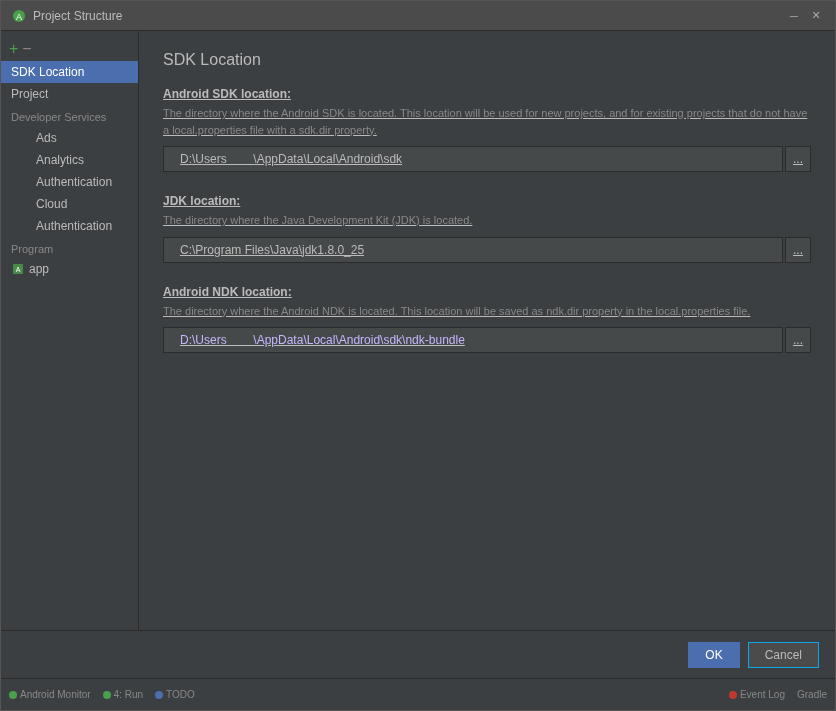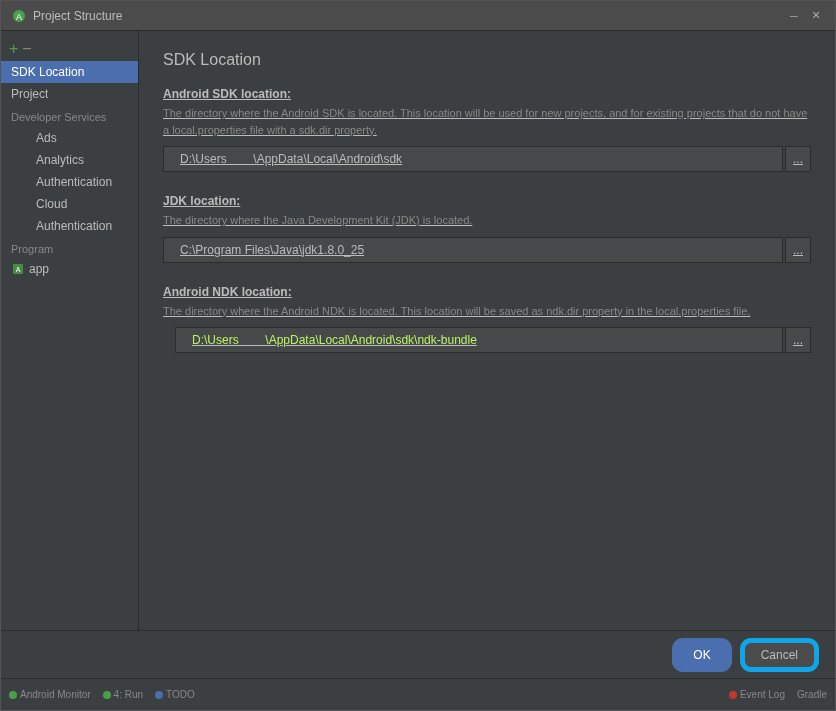--- a/index.html
+++ b/index.html
@@ -223,22 +223,22 @@
       gap: 8px;
       flex-shrink: 0;
       height: 48px;
       align-items: center;
     }
 
     .footer-btn {
       padding: 5px 16px;
       font-size: 12px;
       cursor: pointer;
-      border-radius: 11px;
-      border: 5px solid #0ea5e9;
+      border-radius: 0;
+      border: 1px solid #0ea5e9;
     }
 
     .footer-btn.ok {
       background: #4b6eaf;
       color: #fff;
       border-color: #4b6eaf;
     }
 
     .footer-btn.cancel {
       background: #4b4b4b;
@@ -340,21 +340,21 @@
         <div class="location-input-row">
           <input class="location-input" type="text" value="C:\Program Files\Java\jdk1.8.0_25" style="">
           <div class="location-browse-btn">...</div>
         </div>
       </div>
 
       <div class="location-group">
         <div class="location-label">Android NDK location:</div>
         <div class="location-desc">The directory where the Android NDK is located. This location will be saved as ndk.dir property in the local.properties file.</div>
         <div class="location-input-row">
-          <input class="location-input" type="text" value="D:\Users        \AppData\Local\Android\sdk\ndk-bundle" style="color: #bef264; margin-left: 12px;">
+          <input class="location-input" type="text" value="D:\Users        \AppData\Local\Android\sdk\ndk-bundle" style="color: #c4b5fd;">
           <div class="location-browse-btn">...</div>
         </div>
       </div>
     </div>
   </div>
 
   <div class="dialog-footer">
     <button class="footer-btn ok">OK</button>
     <button class="footer-btn cancel">Cancel</button>
   </div>

